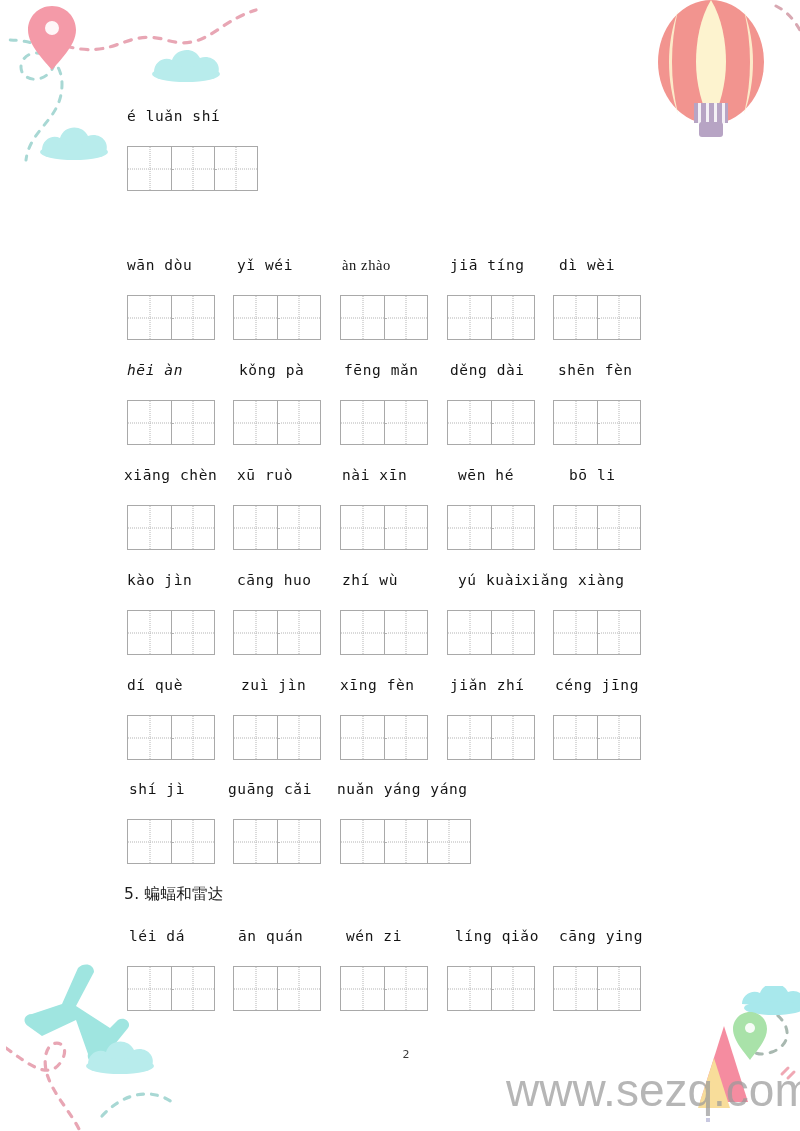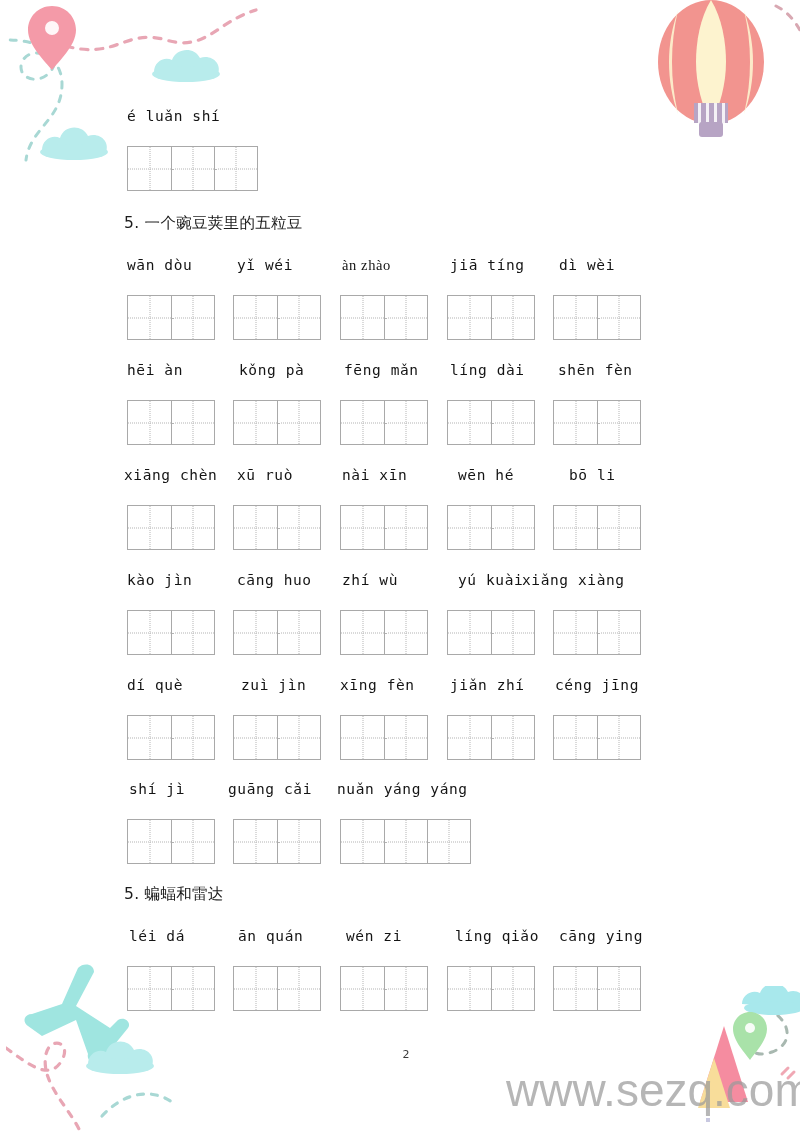--- a/index.html
+++ b/index.html
@@ -199,21 +199,20 @@
 
   <div class="content">
 
     <div class="pinyin" style="left:121px; top:108px;">é luǎn shí</div>
     <div class="grid" style="left:121px; top:146px;">
       <div class="cell"></div>
       <div class="cell"></div>
       <div class="cell"></div>
     </div>
 
-    <div class="section-title" style="left:118px; top:213px;">5. 一个豌豆荚里的五粒豆</div>
 
     <div class="pinyin" style="left:121px; top:257px;">wān dòu</div>
     <div class="pinyin" style="left:231px; top:257px;">yǐ wéi</div>
     <div class="pinyin" style="left:336px; top:257px;font-family:Liberation Serif, serif;">àn zhào</div>
     <div class="pinyin" style="left:444px; top:257px;">jiā tíng</div>
     <div class="pinyin" style="left:553px; top:257px;">dì wèi</div>
 
     <div class="grid" style="left:121px; top:295px;">
         <div class="cell"></div>
         <div class="cell"></div>
@@ -228,24 +227,24 @@
       </div>
     <div class="grid" style="left:441px; top:295px;">
         <div class="cell"></div>
         <div class="cell"></div>
       </div>
     <div class="grid" style="left:547px; top:295px;">
         <div class="cell"></div>
         <div class="cell"></div>
       </div>
 
-    <div class="pinyin" style="left:121px; top:362px;">hēi àn</div>
+    <div class="pinyin" style="left:121px; top:362px;font-style:italic;">hēi àn</div>
     <div class="pinyin" style="left:233px; top:362px;">kǒng pà</div>
     <div class="pinyin" style="left:338px; top:362px;">fēng mǎn</div>
-    <div class="pinyin" style="left:444px; top:362px;">líng dài</div>
+    <div class="pinyin" style="left:444px; top:362px;">děng dài</div>
     <div class="pinyin" style="left:552px; top:362px;">shēn fèn</div>
 
     <div class="grid" style="left:121px; top:400px;">
         <div class="cell"></div>
         <div class="cell"></div>
       </div>
     <div class="grid" style="left:227px; top:400px;">
         <div class="cell"></div>
         <div class="cell"></div>
       </div>

